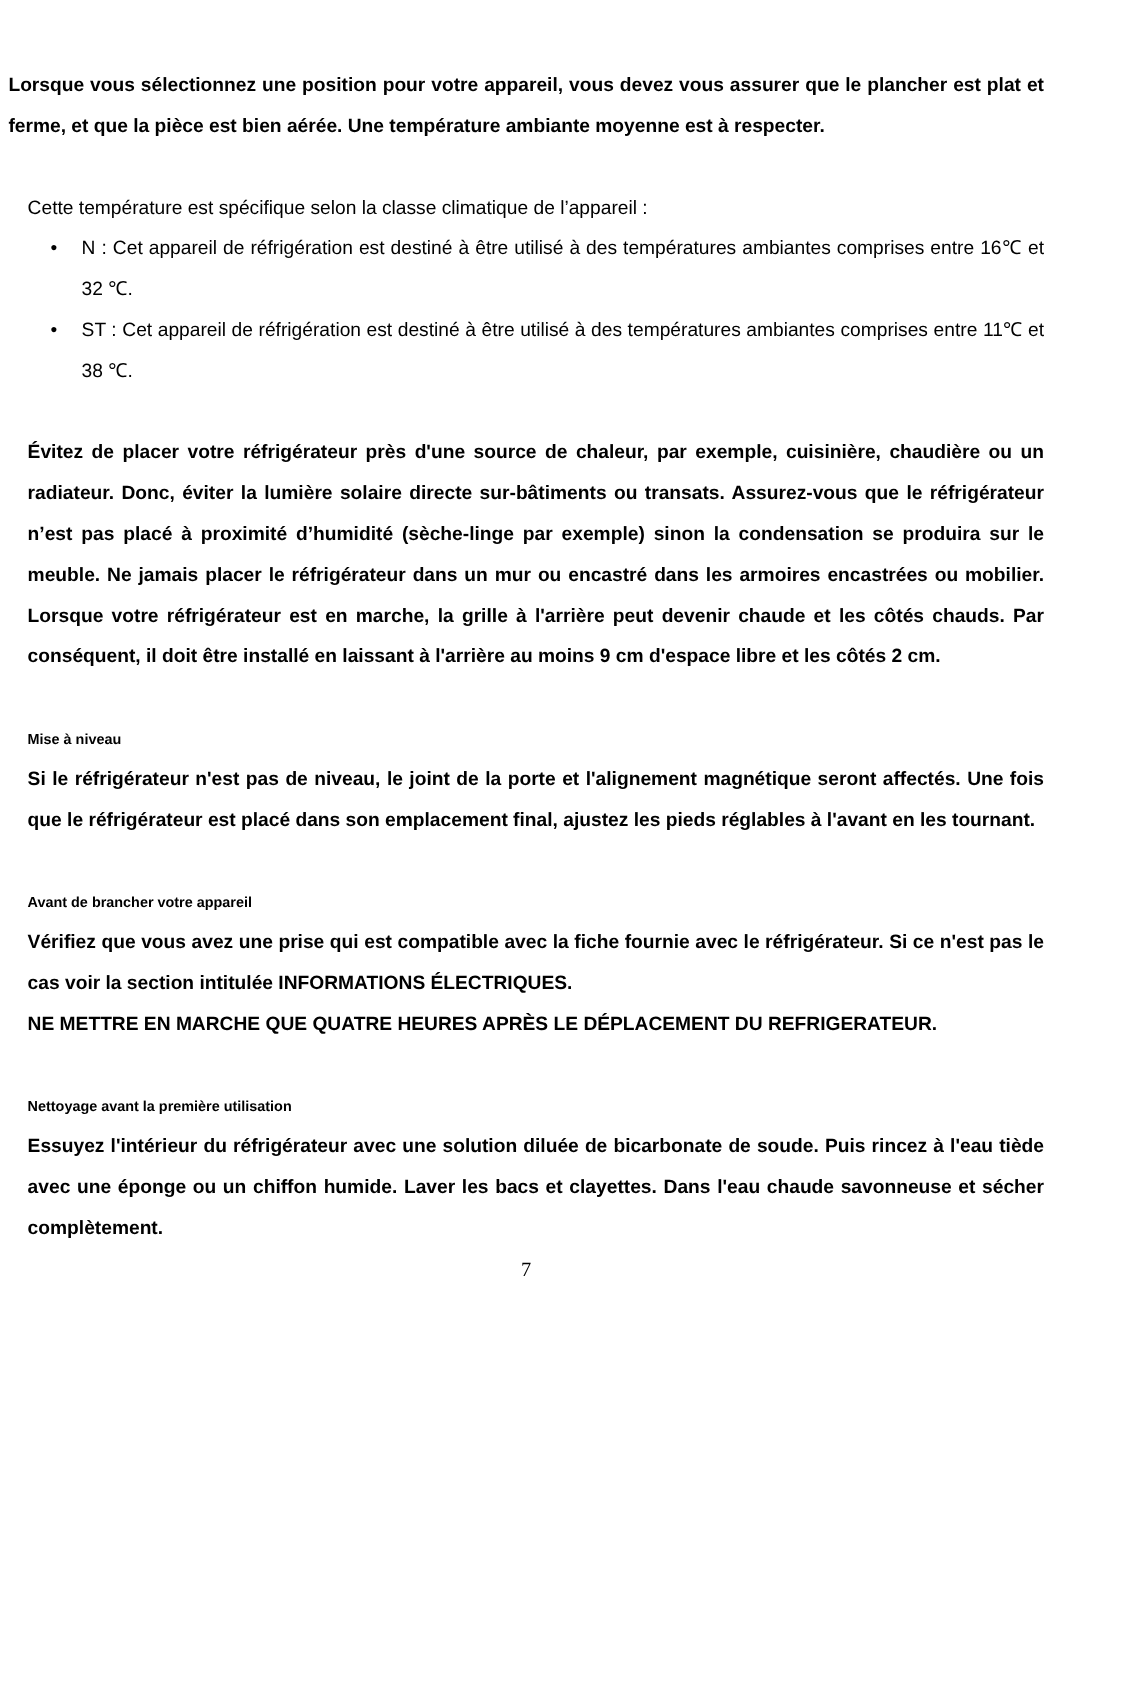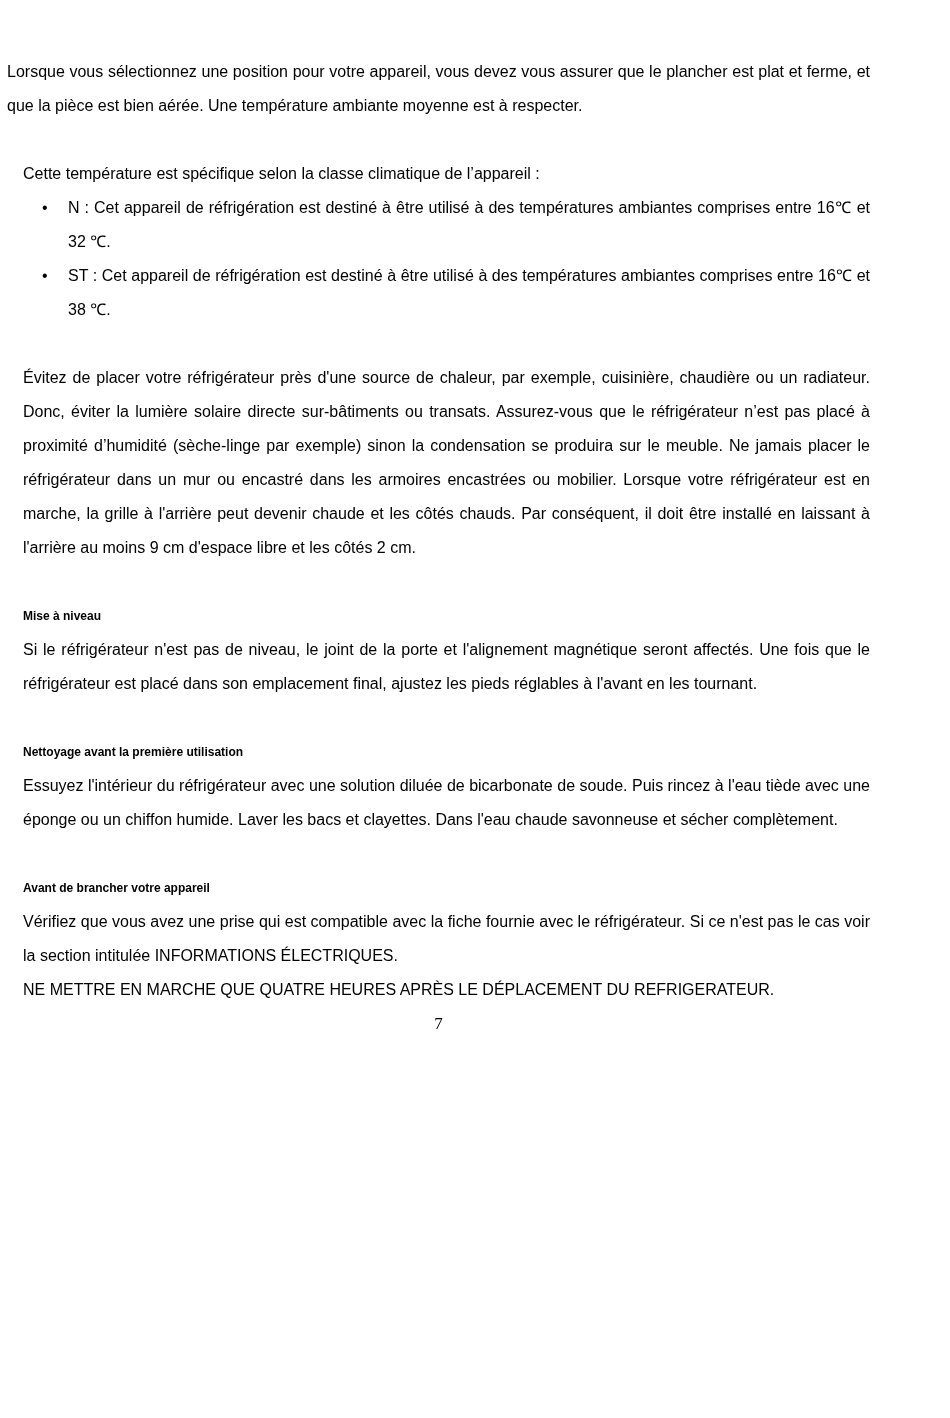--- a/index.html
+++ b/index.html
@@ -22,20 +22,21 @@
     line-height: 34px;
     color: #000000;
     background: #ffffff;
   }
   p, h2, ul, li {
     margin: 0;
     padding: 0;
   }
   .body-text {
     text-align: justify;
+    font-weight: bold;
   }
   .left-text {
     text-align: left;
   }
   .gap-before {
     margin-top: 34px;
     margin-left: 16px;
   }
   ul.bullet-list {
     list-style: none;
@@ -68,36 +69,36 @@
 <body>
 
 <div class="page">
 
   <p class="body-text">Lorsque vous sélectionnez une position pour votre appareil, vous devez vous assurer que le plancher est plat et ferme, et que la pièce est bien aérée. Une température ambiante moyenne est à respecter.</p>
 
   <p class="left-text gap-before">Cette température est spécifique selon la classe climatique de l’appareil :</p>
 
   <ul class="bullet-list">
     <li>N : Cet appareil de réfrigération est destiné à être utilisé à des températures ambiantes comprises entre 16℃ et 32 ℃.</li>
-    <li>ST : Cet appareil de réfrigération est destiné à être utilisé à des températures ambiantes comprises entre 16℃ et 38 ℃.</li>
+    <li>ST : Cet appareil de réfrigération est destiné à être utilisé à des températures ambiantes comprises entre 11℃ et 38 ℃.</li>
   </ul>
 
   <p class="body-text gap-before">Évitez de placer votre réfrigérateur près d'une source de chaleur, par exemple, cuisinière, chaudière ou un radiateur. Donc, éviter la lumière solaire directe sur-bâtiments ou transats. Assurez-vous que le réfrigérateur n’est pas placé à proximité d’humidité (sèche-linge par exemple) sinon la condensation se produira sur le meuble. Ne jamais placer le réfrigérateur dans un mur ou encastré dans les armoires encastrées ou mobilier. Lorsque votre réfrigérateur est en marche, la grille à l'arrière peut devenir chaude et les côtés chauds. Par conséquent, il doit être installé en laissant à l'arrière au moins 9 cm d'espace libre et les côtés 2 cm.</p>
 
   <section class="gap-before">
     <h2 class="heading">Mise à niveau</h2>
     <p class="body-text">Si le réfrigérateur n'est pas de niveau, le joint de la porte et l'alignement magnétique seront affectés. Une fois que le réfrigérateur est placé dans son emplacement final, ajustez les pieds réglables à l'avant en les tournant.</p>
   </section>
 
   <section class="gap-before">
-    <h2 class="heading">Nettoyage avant la première utilisation</h2>
-    <p class="body-text">Essuyez l'intérieur du réfrigérateur avec une solution diluée de bicarbonate de soude. Puis rincez à l'eau tiède avec une éponge ou un chiffon humide. Laver les bacs et clayettes. Dans l'eau chaude savonneuse et sécher complètement.</p>
+    <h2 class="heading">Avant de brancher votre appareil</h2>
+    <p class="body-text">Vérifiez que vous avez une prise qui est compatible avec la fiche fournie avec le réfrigérateur. Si ce n'est pas le cas voir la section intitulée INFORMATIONS ÉLECTRIQUES.</p>
+    <p class="body-text">NE METTRE EN MARCHE QUE QUATRE HEURES APRÈS LE DÉPLACEMENT DU REFRIGERATEUR.</p>
   </section>
 
   <section class="gap-before">
-    <h2 class="heading">Avant de brancher votre appareil</h2>
-    <p class="body-text">Vérifiez que vous avez une prise qui est compatible avec la fiche fournie avec le réfrigérateur. Si ce n'est pas le cas voir la section intitulée INFORMATIONS ÉLECTRIQUES.</p>
-    <p class="body-text">NE METTRE EN MARCHE QUE QUATRE HEURES APRÈS LE DÉPLACEMENT DU REFRIGERATEUR.</p>
+    <h2 class="heading">Nettoyage avant la première utilisation</h2>
+    <p class="body-text">Essuyez l'intérieur du réfrigérateur avec une solution diluée de bicarbonate de soude. Puis rincez à l'eau tiède avec une éponge ou un chiffon humide. Laver les bacs et clayettes. Dans l'eau chaude savonneuse et sécher complètement.</p>
   </section>
 
   <div class="page-number">7</div>
 
 </div>
 
 </body></html>

